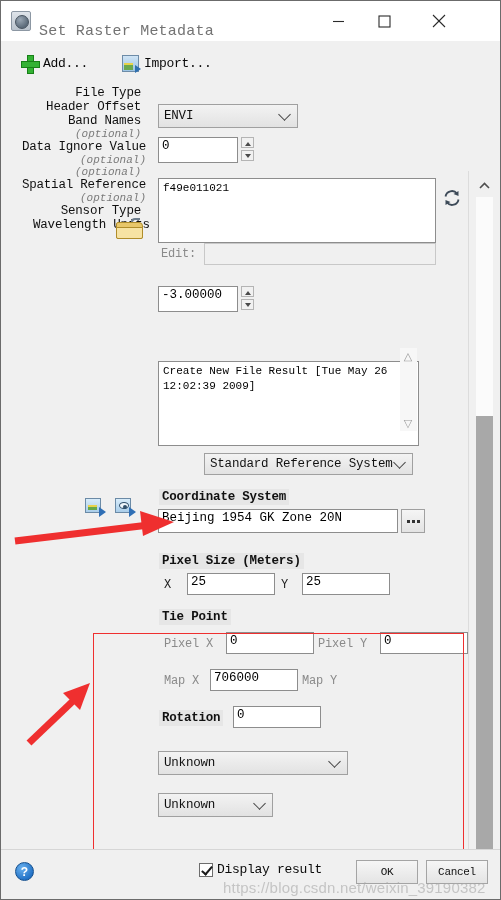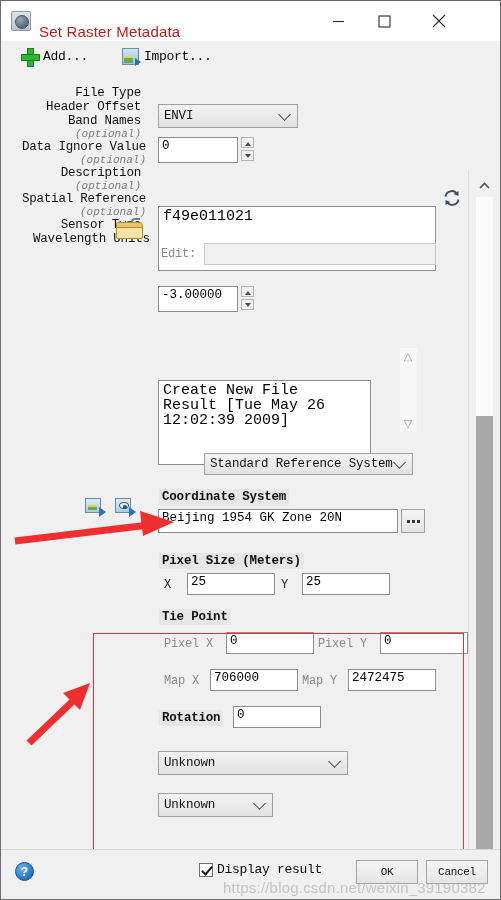--- a/index.html
+++ b/index.html
@@ -31,40 +31,40 @@
     background: linear-gradient(#dfe4ea, #b9c2cc);
     border: 1px solid #8c97a3; border-radius: 2px;
   }
   #app-icon::after {
     content: ""; position: absolute; left: 3px; top: 3px;
     width: 12px; height: 12px; border-radius: 50%;
     background: radial-gradient(circle at 35% 30%, #9aa7b4, #5c6b7a 70%);
     border: 1px solid #47535f;
   }
   #title-text {
-    font-size: 15px; color: #b91c1c; letter-spacing: .2px;
-    font-family: Liberation Sans, sans-serif;
+    font-size: 15px; color: #737373; letter-spacing: .2px;
+    font-family: Liberation Mono, monospace;
     margin-top: 20px;
   }
   .winbtn {
     position: absolute; top: 0; width: 46px; height: 40px;
     display: flex; align-items: center; justify-content: center;
     color: #2b2b2b;
   }
   .winbtn svg { display: block; }
   #btn-min { right: 139px; }
   #btn-max { right: 93px; }
   #btn-close { right: 38px; }
 
   
   #toolbar {
     position: absolute; left: 0; top: 40px;
     width: 399px; height: 45px;
     background: #f0f0f0;
-    display: flex; align-items: flex-start;
+    display: flex; align-items: center;
   }
   .tb-item {
     display: flex; align-items: center; height: 30px;
     padding: 0 6px; margin-left: 6px;
     font-family: "Liberation Mono", monospace;
     font-size: 13px; color: #0a0a0a;
   }
   #tb-add { margin-left: 14px; }
   #tb-remove { margin-left: 22px; }
   #tb-import { margin-left: 22px; }
@@ -139,22 +139,22 @@
     position: absolute;
     background: #ffffff; border: 1px solid #8d8d8d;
     font-family: "Liberation Mono", monospace;
     font-size: 12.5px; color: #000;
     padding: 1px 3px; outline: none;
   }
   .txt.disabled { background: #f0f0f0; border-color: #c8c8c8; color: #9a9a9a; }
   .area {
     position: absolute; background: #fff; border: 1px solid #8d8d8d;
     font-family: "Liberation Mono", monospace;
-    font-size: 15px; color: #000; padding: 2px 4px;
-    line-height: 15px; overflow: hidden; white-space: pre-wrap; margin-top: 28px;
+    font-size: 11px; color: #000; padding: 2px 4px;
+    line-height: 15px; overflow: hidden; white-space: pre-wrap;
   }
 
   .combo {
     position: absolute;
     background: linear-gradient(#f3f3f3, #e2e2e2);
     border: 1px solid #a0a0a0;
     font-family: "Liberation Mono", monospace;
     font-size: 12.5px; color: #111;
     display: flex; align-items: center;
     padding-left: 5px; letter-spacing: -0.2px;
@@ -406,23 +406,22 @@
       <div class="lbl" style="left:5px; top:204px; width:145px;text-align:right;">Data Ignore Value</div>
       <div class="sublbl" style="left:5px; top:219px; width:145px;">(optional)</div>
       <div class="txt" style="left:157px; top:200px; width:80px; height:26px;">-3.00000</div>
       <div class="spin up" style="left:240px; top:200px;">
           <i></i>
         </div>
       <div class="spin down" style="left:240px; top:213px;">
           <i></i>
         </div>
 
-      <div class="lbl" style="left:10px; top:264px; width:140px;">Description</div>
       <div class="sublbl" style="left:10px; top:279px; width:140px;">(optional)</div>
-      <div class="area" style="left:157px; top:266px; width:213px; height:85px; padding-right:20px;">Create New File Result [Tue May 26 12:02:39 2009]</div>
+      <div class="area" style="left:157px; top:275px; width:261px; height:85px; padding-right:20px;">Create New File Result [Tue May 26 12:02:39 2009]</div>
       <div class="scroll-in" style="left:399px; top:262px; height:83px; width:17px;">
         <span class="ar" style="top:3px;">△</span>
         <span class="ar" style="bottom:3px;">▽</span>
       </div>
 
       <div class="lbl" style="left:5px; top:371px; width:145px;">Spatial Reference</div>
       <div class="sublbl" style="left:5px; top:386px; width:145px;">(optional)</div>
       <div class="combo" style="left:203px; top:367px; width:209px; height:22px;">
         <span>Standard Reference System</span>
         <span class="chev"></span>
@@ -457,21 +456,20 @@
 
       <div class="seclbl" style="position:absolute; left:158px; top:523px;">Tie Point</div>
       <div class="minilbl" style="position:absolute; left:163px; top:551px;">Pixel X</div>
       <div class="txt" style="left:225px; top:546px; width:88px; height:22px;">0</div>
       <div class="minilbl" style="position:absolute; left:317px; top:551px;">Pixel Y</div>
       <div class="txt" style="left:379px; top:546px; width:88px; height:22px;">0</div>
 
       <div class="minilbl" style="position:absolute; left:163px; top:588px;">Map X</div>
       <div class="txt" style="left:209px; top:583px; width:88px; height:22px;">706000</div>
       <div class="minilbl" style="position:absolute; left:301px; top:588px;">Map Y</div>
-      <div class="txt" style="left:347px; top:583px; width:88px; height:22px;">2472475</div>
 
       <div class="seclbl" style="position:absolute; left:158px; top:624px;">Rotation</div>
       <div class="txt" style="left:232px; top:620px; width:88px; height:22px;">0</div>
 
       <div class="lbl" style="left:10px; top:670px; width:140px;">Sensor Type</div>
       <div class="combo" style="left:157px; top:665px; width:190px; height:24px;">
         <span>Unknown</span>
         <span class="chev"></span>
       </div>
 

